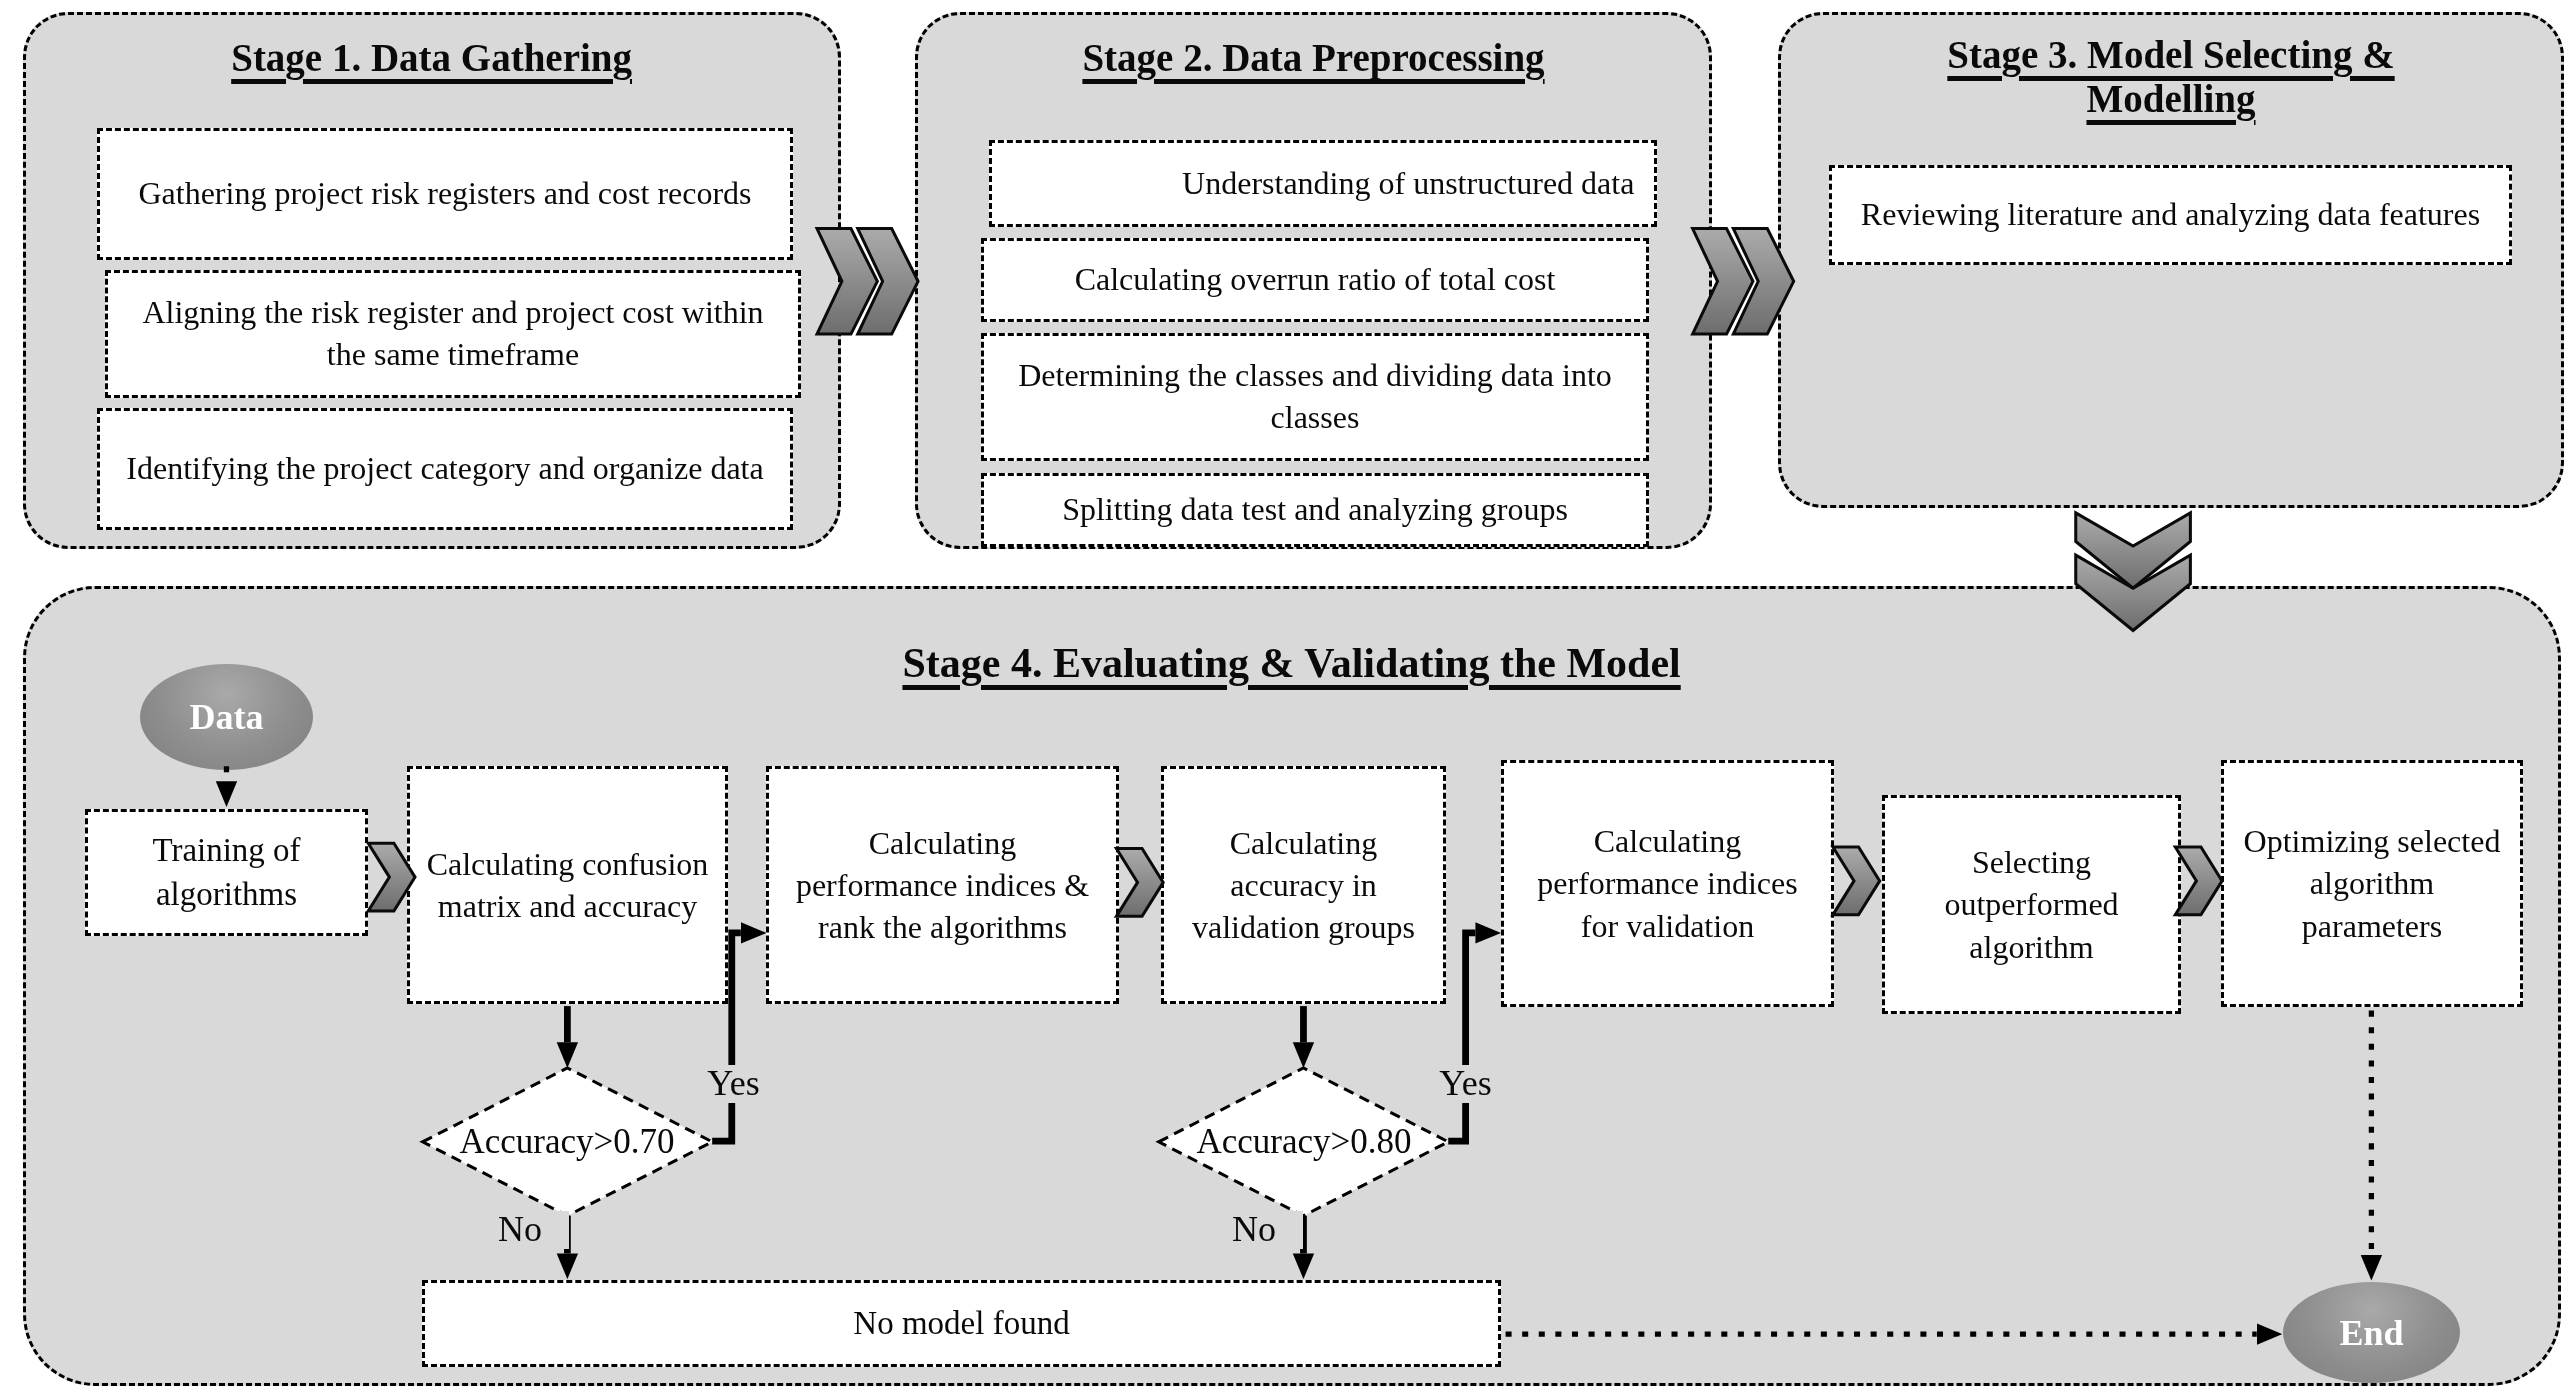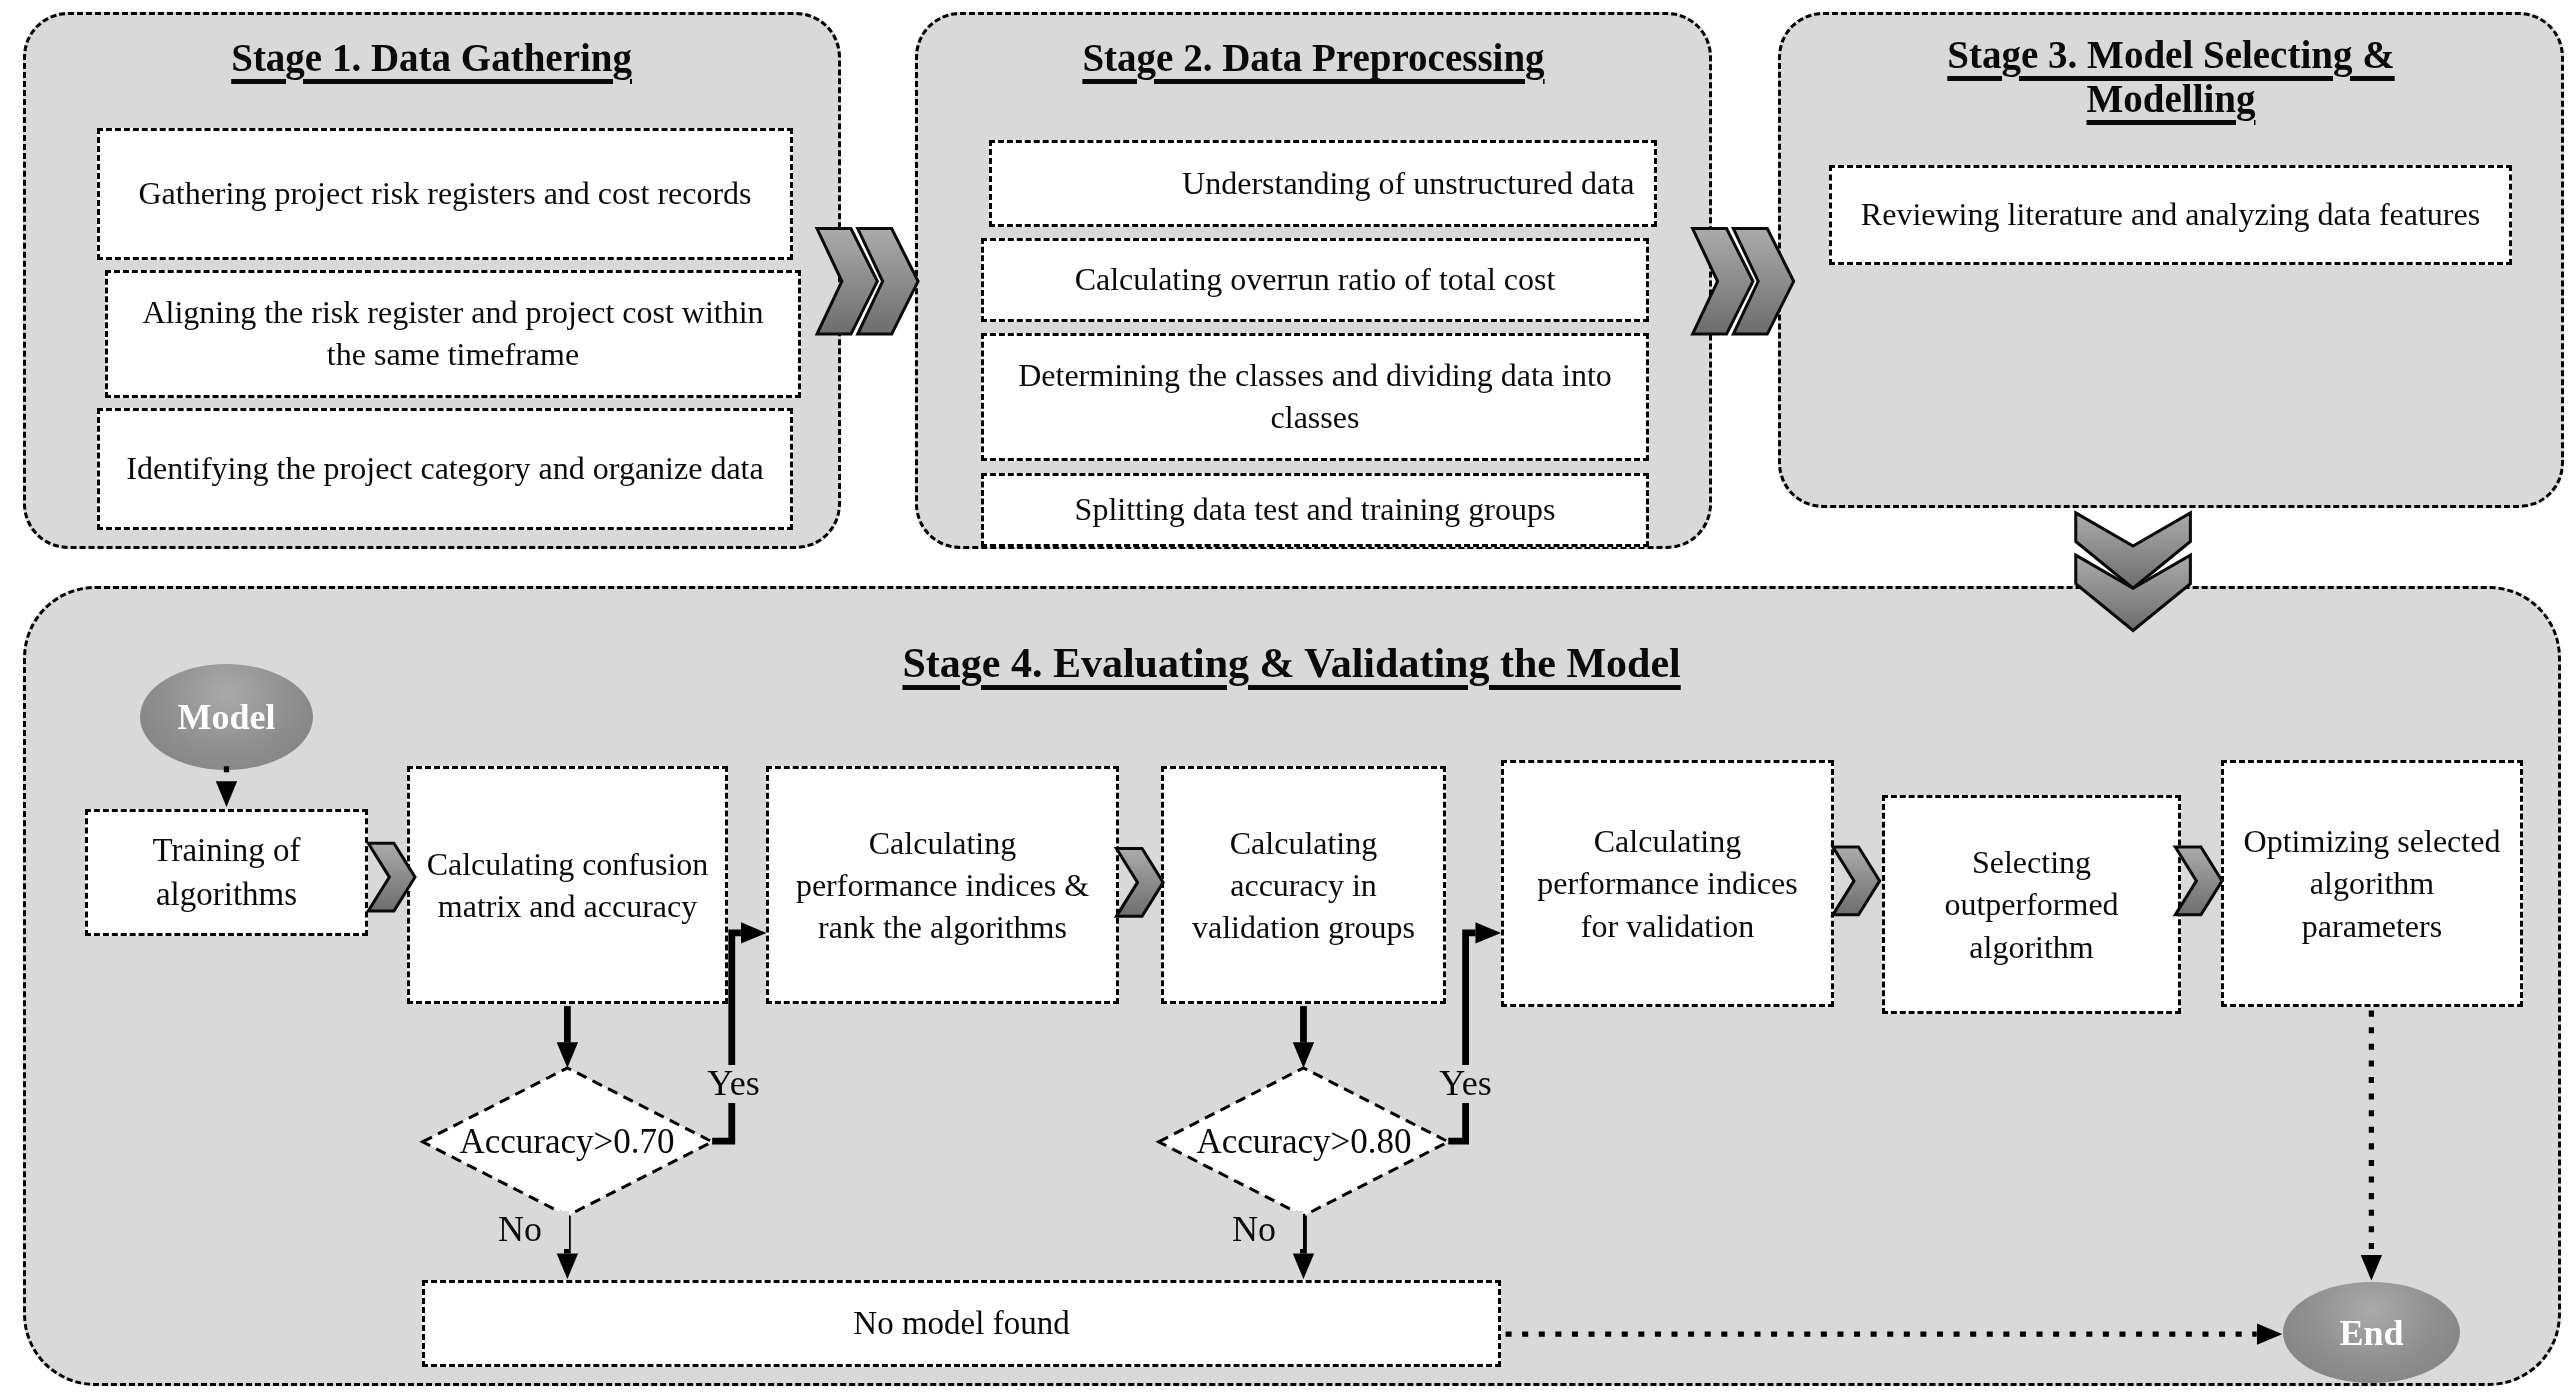--- a/index.html
+++ b/index.html
@@ -81,21 +81,21 @@
   <div class="wbox" style="left:989px;top:140px;width:668px;height:87px;justify-content:flex-end;">
       <span>Understanding of unstructured data</span>
     </div>
   <div class="wbox" style="left:981px;top:238px;width:668px;height:84px;">
       <span>Calculating overrun ratio of total cost</span>
     </div>
   <div class="wbox" style="left:981px;top:333px;width:668px;height:128px;">
       <span>Determining the classes and dividing data into classes</span>
     </div>
   <div class="wbox" style="left:981px;top:473px;width:668px;height:74px;">
-      <span>Splitting data test and training groups</span>
+      <span>Splitting data test and analyzing groups</span>
     </div>
 
   <div class="wbox" style="left:1829px;top:165px;width:683px;height:100px;">
       <span>Reviewing literature and analyzing data features</span>
     </div>
 
   <div class="wbox s4box" style="left:85px;top:809px;width:283px;height:127px;font-size:33px;">
       <span>Training of algorithms</span>
     </div>
   <div class="wbox s4box" style="left:407px;top:766px;width:321px;height:238px;">
@@ -115,21 +115,21 @@
     </div>
   <div class="wbox s4box" style="left:422px;top:1280px;width:1079px;height:87px;font-size:33px;">
       <span>No model found</span>
     </div>
 
   <div class="wbox s4box" style="left:2221px;top:760px;width:302px;height:247px;">
       <span>Optimizing selected algorithm parameters</span>
     </div>
 
   <div class="terminal" style="left:140px;top:664px;width:173px;height:106px;">
-      <span>Model</span>
+      <span>Data</span>
     </div>
   <div class="terminal" style="left:2283px;top:1282px;width:177px;height:101px;">
       <span>End</span>
     </div>
 
   <svg class="overlay" width="2576" height="1396" viewBox="0 0 3415 1851">
     <defs>
       <marker id="ah" markerUnits="userSpaceOnUse" markerWidth="34" markerHeight="32" refX="0" refY="5" viewBox="0 0 12 10" orient="auto">
         <polygon points="0,0 12,5 0,10" fill="#000"></polygon>
       </marker>

